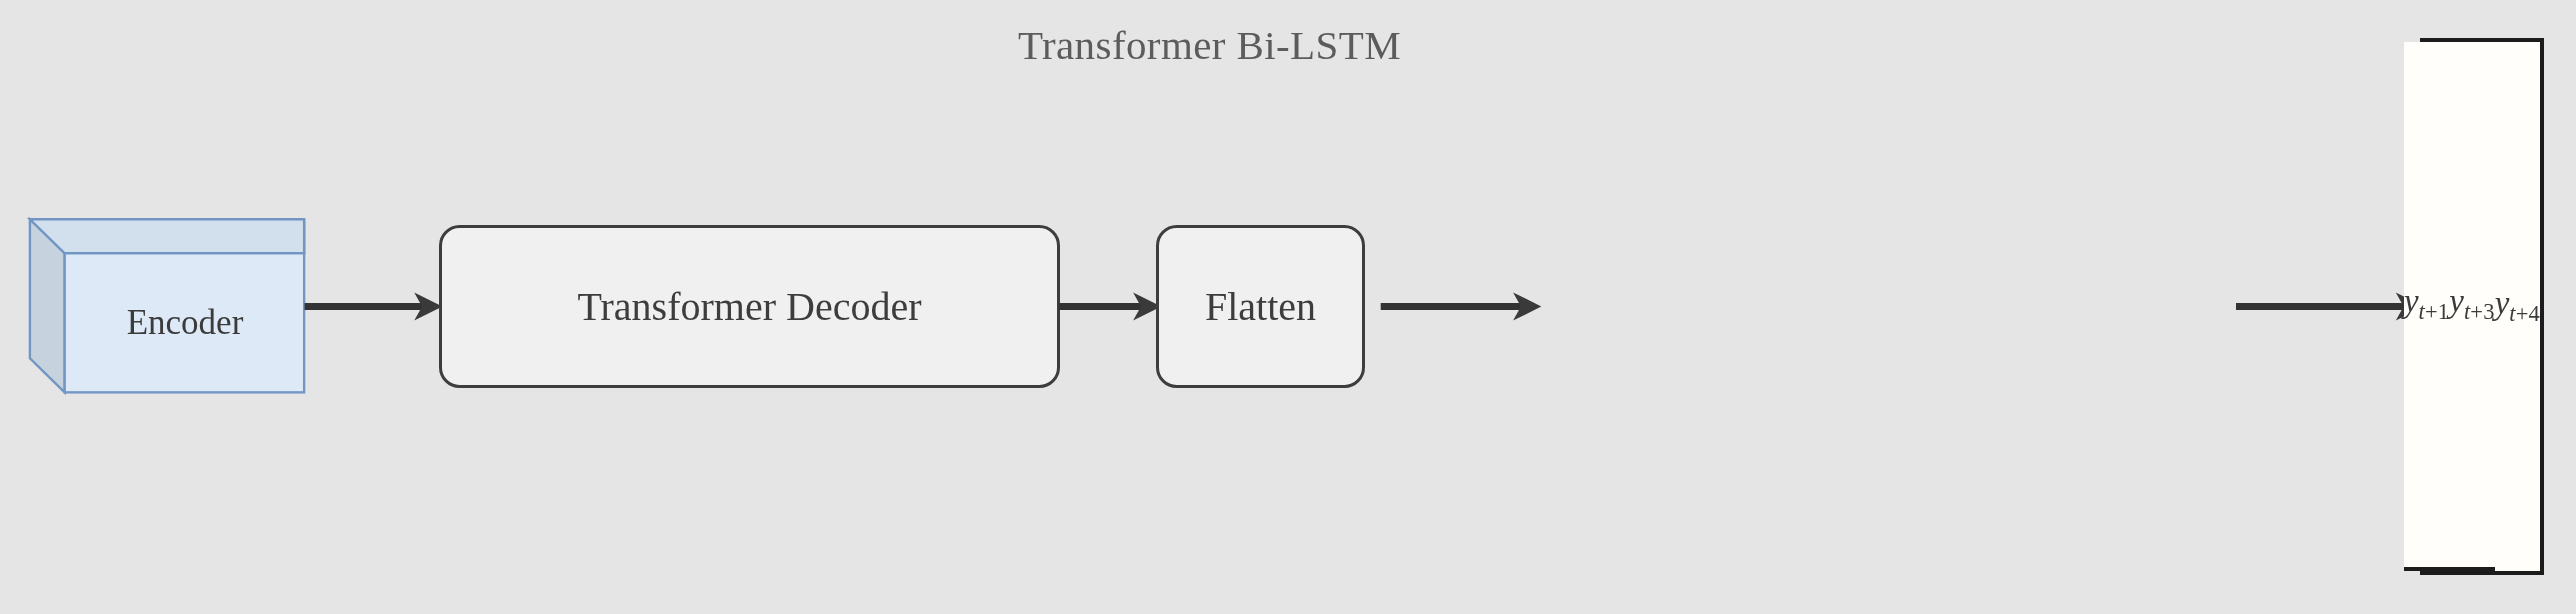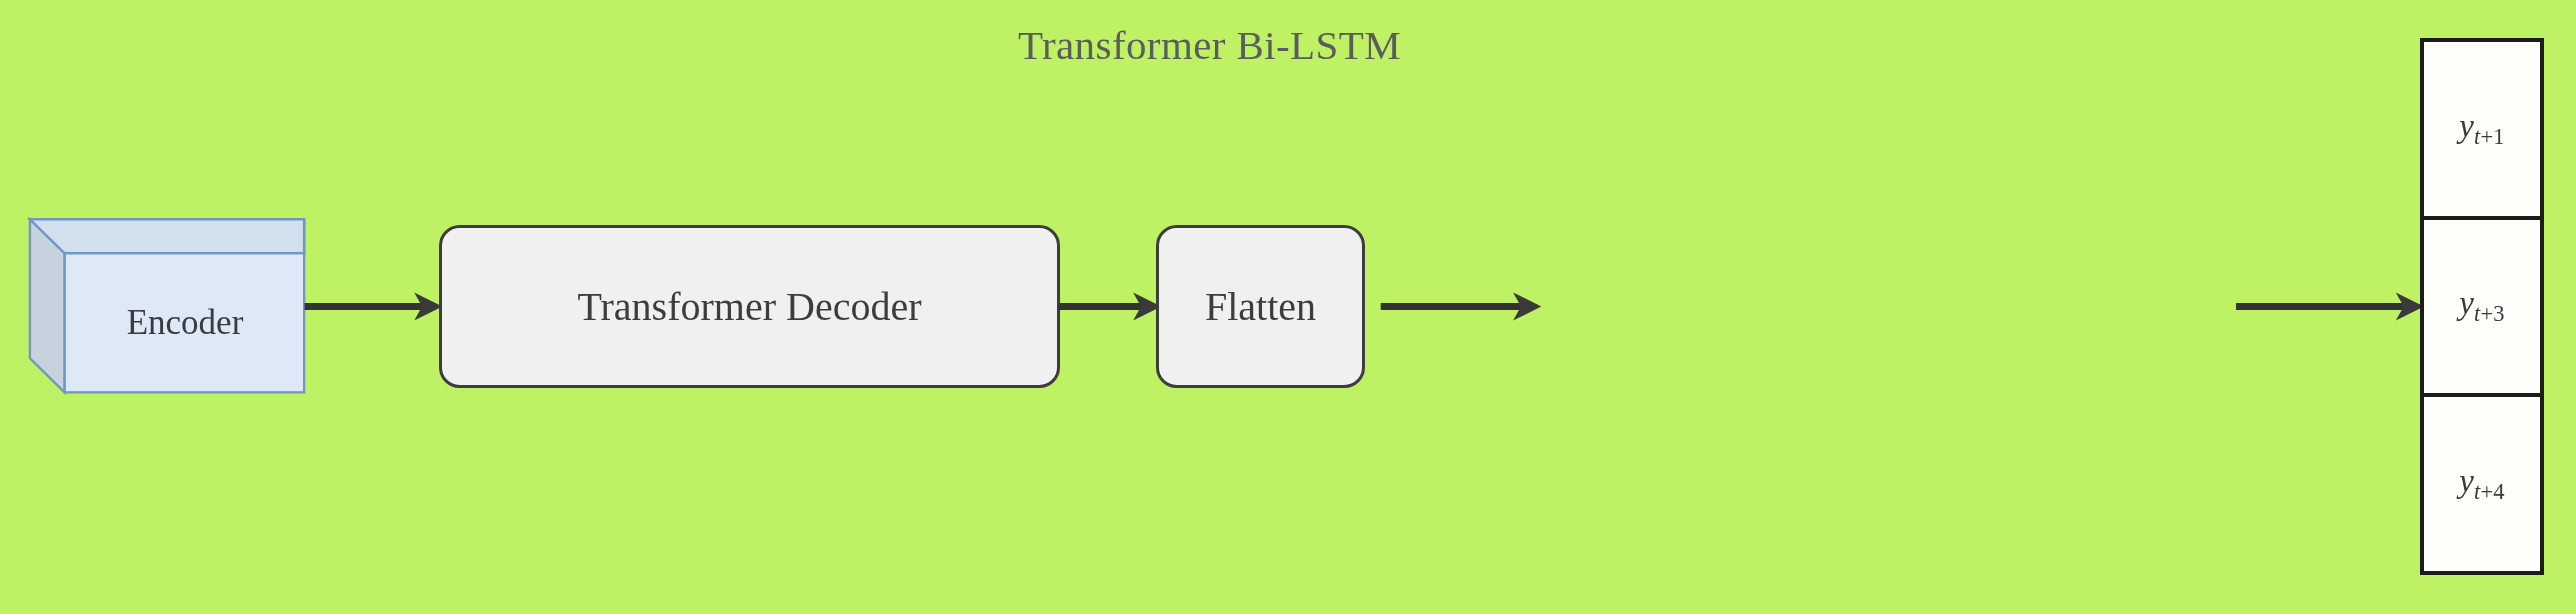--- a/index.html
+++ b/index.html
@@ -5,21 +5,21 @@
 <style>
   html, body {
     margin: 0;
     padding: 0;
     background: #ffffff;
   }
   #canvas {
     position: relative;
     width: 2576px;
     height: 615px;
-    background: #bef264;
+    background: #e5e5e5;
     overflow: hidden;
     font-family: "Liberation Serif", "DejaVu Serif", serif;
   }
 
   
   #diagram-title {
     position: absolute;
     left: 0;
     top: 20.6px;
     width: 2419px;
@@ -99,21 +99,21 @@
   #output-column {
     position: absolute;
     left: 2420px;
     top: 38px;
     width: 124px;
     height: 537px;
     box-sizing: border-box;
     border: 4px solid #1c1c1c;
     background: #fffefa;
     display: flex;
-    flex-direction: column;
+    flex-direction: row;
     justify-content: flex-end;
   }
   .output-cell {
     flex: 1 1 0;
     box-sizing: border-box;
     border-bottom: 4px solid #1c1c1c;
     display: flex;
     align-items: center;
     justify-content: center;
     color: #3b3b3b;

